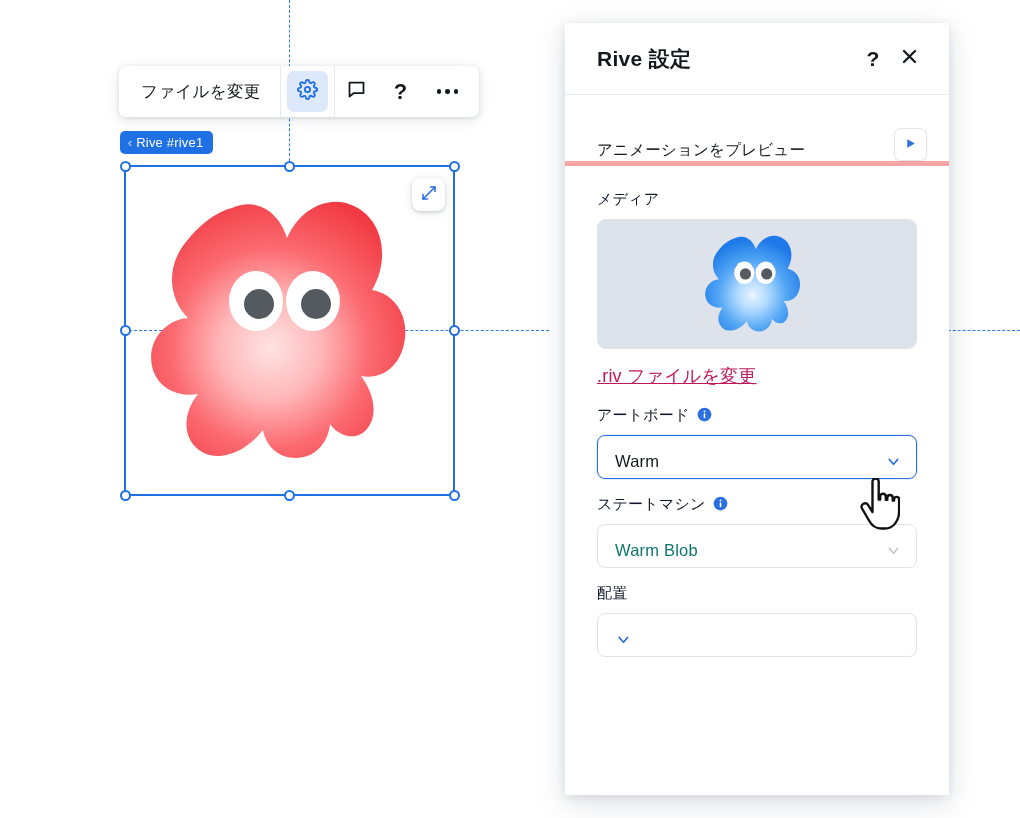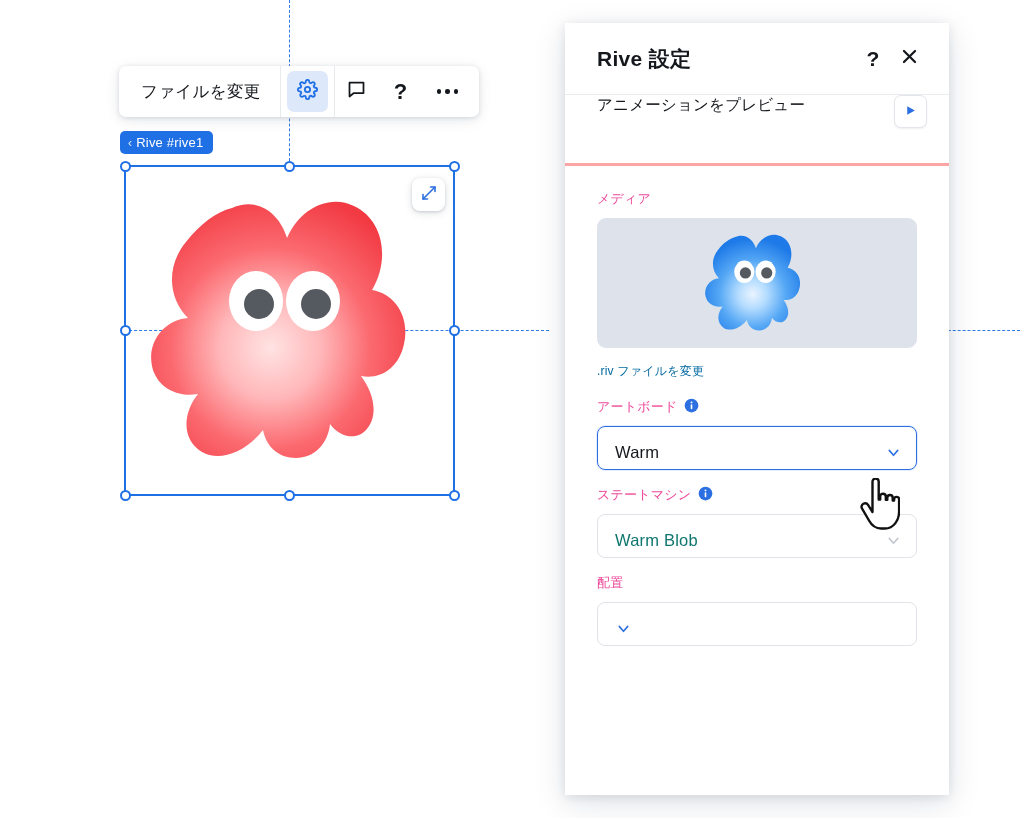--- a/index.html
+++ b/index.html
@@ -226,23 +226,23 @@
     align-items: center;
     justify-content: center;
     cursor: pointer;
     color: #14171c;
     font-size: 21px;
     font-weight: bold;
   }
   #panel-preview-row {
     height: 71px;
     display: flex;
-    align-items: flex-start;
+    align-items: flex-end;
     padding: 0 22px 0 32px;
-    border-bottom: 3px solid #fca5a5;
+    border-bottom: 5px solid #fca5a5;
     box-sizing: border-box;
   }
   #preview-label {
     flex: 1;
     font-size: 15.5px;
     color: #14171c;
     letter-spacing: .2px;
   }
   #play-btn {
     width: 31px; height: 31px;
@@ -253,45 +253,46 @@
     display: flex;
     align-items: center;
     justify-content: center;
     cursor: pointer;
   }
 
   #panel-body {
     padding: 24px 32px 0 32px;
   }
   .field-label {
-    font-size: 13px;
-    color: #ec4899;
+    font-size: 15px;
+    color: #0f172a;
     letter-spacing: .2px;
     display: flex;
     align-items: center;
     gap: 7px;
     margin-bottom: 10px;
   }
   .media-thumb {
     width: 320px;
     height: 130px;
     background: #dde2eb;
     border-radius: 9px;
     display: flex;
     align-items: center;
     justify-content: center;
     overflow: hidden;
   }
   #change-riv-link {
     display: inline-block;
     margin-top: 15px;
-    font-size: 12px;
-    color: #0369a1;
+    font-size: 18px;
+    color: #be185d;
     cursor: pointer;
     letter-spacing: .2px;
+    text-decoration: underline;
   }
   .select-box {
     width: 320px;
     height: 44px;
     box-sizing: border-box;
     border: 1px solid #e0e3e8;
     border-radius: 8px;
     background: #ffffff;
     display: flex;
     align-items: center;

